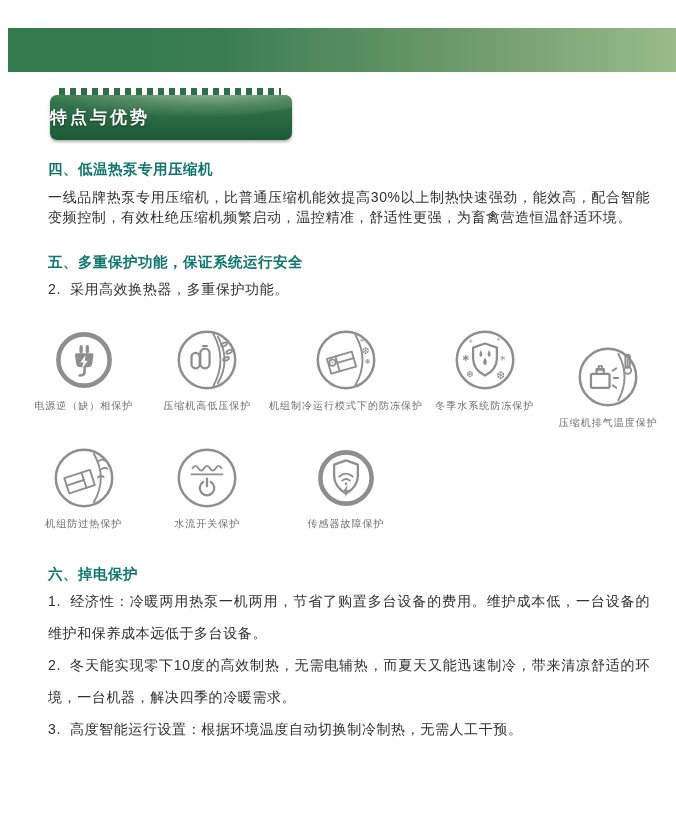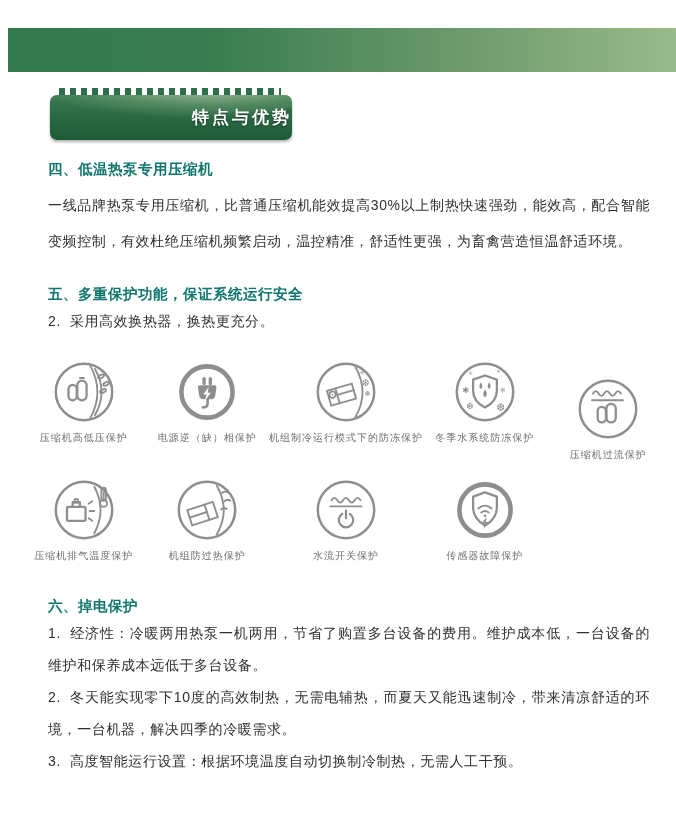--- a/index.html
+++ b/index.html
@@ -24,31 +24,31 @@
     background:linear-gradient(180deg,#3a7b51 0%,#2a6a45 45%,#1d5b37 100%);
     border-radius:7px;box-shadow:0 2px 3px rgba(0,0,0,0.30);
     overflow:hidden;
   }
   .ribbon-body::before{
     content:"";position:absolute;left:-8%;top:-58%;width:118%;height:110%;
     border-radius:50%;
     background:radial-gradient(ellipse at 62% 30%,rgba(195,218,190,0.85) 0%,rgba(125,165,125,0.45) 45%,rgba(125,165,125,0) 72%);
   }
   .ribbon-label{
-    position:absolute;width:100%;top:11px;text-align:right;
+    position:absolute;width:100%;top:11px;text-align:left;
     color:#ffffff;font-size:17px;font-weight:bold;letter-spacing:3px;
     text-shadow:0 1px 2px rgba(0,0,0,0.45);
   }
   
   .content{position:absolute;left:48px;top:158px;width:602px;color:#303030;}
   .sec-heading{
     font-size:14.5px;font-weight:bold;color:#0f766e;margin:0;letter-spacing:0.5px;
     line-height:22px;
   }
-  .body-par{font-size:14px;line-height:36px;text-align:justify;margin:7px 0 0;letter-spacing:0.6px;}
+  .body-par{font-size:14px;line-height:20px;text-align:justify;margin:7px 0 0;letter-spacing:0.6px;}
   .num-item{font-size:14px;line-height:32px;text-align:justify;margin:0;letter-spacing:0.6px;}
   .num-item .num{margin-right:9px;}
   .sec{margin-top:0;}
   .sec + .sec{margin-top:24px;}
   
   .icon-grid{
     display:grid;grid-template-columns:repeat(5,1fr);
     width:648px;margin-left:-26px;margin-top:24px;
   }
   .icon-cell{display:flex;flex-direction:column;align-items:center;}
@@ -79,52 +79,52 @@
 
 <div class="content">
 
   <div class="sec">
     <h2 class="sec-heading">四、低温热泵专用压缩机</h2>
     <p class="body-par">一线品牌热泵专用压缩机，比普通压缩机能效提高30%以上制热快速强劲，能效高，配合智能变频控制，有效杜绝压缩机频繁启动，温控精准，舒适性更强，为畜禽营造恒温舒适环境。</p>
   </div>
 
   <div class="sec">
     <h2 class="sec-heading">五、多重保护功能，保证系统运行安全</h2>
-    <p class="num-item"><span class="num">2.</span><span>采用高效换热器，换热更充分。</span></p>
+    <p class="num-item"><span class="num">2.</span><span>采用高效换热器，多重保护功能。</span></p>
   </div>
 
   <div class="icon-grid">
+
+    <div class="icon-cell">
+      <svg class="ico" viewBox="0 0 60 60">
+        <circle cx="30" cy="30" r="24.8" stroke-width="4.4"></circle>
+        <g class="fillg">
+          <rect x="25.6" y="15.5" width="3.2" height="8" rx="1.6"></rect>
+          <rect x="31.6" y="15.5" width="3.2" height="8" rx="1.6"></rect>
+          <path d="M23.3 23.5 h13.8 a2 2 0 0 1 2 2.3 l-1.1 7.6 a4.2 4.2 0 0 1 -4.1 3.6 h-7.4 a4.2 4.2 0 0 1 -4.1 -3.6 l-1.1 -7.6 a2 2 0 0 1 2 -2.3 z"></path>
+        </g>
+        <path d="M30.6 37 v3.8 q0 4.2 -4.8 4.2" stroke-width="2.5"></path>
+        <path d="M31.6 25.2 l-5.2 7.2 h3.1 l-1.5 6 5.6 -7.6 h-3 z" class="fillw"></path>
+      </svg>
+      <div class="icon-cap">电源逆（缺）相保护</div>
+    </div>
 
     <div class="icon-cell">
       <svg class="ico" viewBox="0 0 60 60">
         <circle cx="30" cy="30" r="27.3" stroke-width="2.4"></circle>
         <rect x="15" y="23" width="8" height="15" rx="4"></rect>
         <rect x="23.5" y="19" width="9" height="19" rx="4.5"></rect>
         <line x1="26" y1="16.5" x2="30" y2="16.5" class="thin"></line>
         <path d="M36 4.5 Q50 30 36 55.5" class="thin"></path>
         <path d="M40.5 7.5 Q53.5 30 40.5 52.5" class="thin"></path>
         <ellipse cx="46.5" cy="15" rx="3" ry="1.5" transform="rotate(-25 46.5 15)" class="thin"></ellipse>
         <ellipse cx="51.5" cy="22" rx="3" ry="1.5" transform="rotate(-25 51.5 22)" class="thin"></ellipse>
         <ellipse cx="48.5" cy="29" rx="3" ry="1.5" transform="rotate(-25 48.5 29)" class="thin"></ellipse>
       </svg>
       <div class="icon-cap">压缩机高低压保护</div>
-    </div>
-
-    <div class="icon-cell">
-      <svg class="ico" viewBox="0 0 60 60">
-        <circle cx="30" cy="30" r="24.8" stroke-width="4.4"></circle>
-        <g class="fillg">
-          <rect x="25.6" y="15.5" width="3.2" height="8" rx="1.6"></rect>
-          <rect x="31.6" y="15.5" width="3.2" height="8" rx="1.6"></rect>
-          <path d="M23.3 23.5 h13.8 a2 2 0 0 1 2 2.3 l-1.1 7.6 a4.2 4.2 0 0 1 -4.1 3.6 h-7.4 a4.2 4.2 0 0 1 -4.1 -3.6 l-1.1 -7.6 a2 2 0 0 1 2 -2.3 z"></path>
-        </g>
-        <path d="M30.6 37 v3.8 q0 4.2 -4.8 4.2" stroke-width="2.5"></path>
-        <path d="M31.6 25.2 l-5.2 7.2 h3.1 l-1.5 6 5.6 -7.6 h-3 z" class="fillw"></path>
-      </svg>
-      <div class="icon-cap">电源逆（缺）相保护</div>
     </div>
 
     <div class="icon-cell">
       <svg class="ico" viewBox="0 0 60 60">
         <circle cx="30" cy="30" r="27.3" stroke-width="2.4"></circle>
         <g transform="rotate(-16 26 32)" class="thin">
           <rect x="13" y="25" width="25" height="15"></rect>
           <line x1="21.5" y1="25" x2="21.5" y2="40"></line>
           <line x1="21.5" y1="31.5" x2="38" y2="31.5"></line>
           <circle cx="17.2" cy="30" r="3.1"></circle>
@@ -149,30 +149,20 @@
         <text x="44" y="31" font-size="8">✳</text>
         <text x="12" y="46" font-size="8">❆</text>
         <text x="41" y="48" font-size="10">❆</text>
         <text x="14" y="14" font-size="5">✳</text>
         <text x="41" y="12" font-size="5">✳</text>
       </svg>
       <div class="icon-cap">冬季水系统防冻保护</div>
     </div>
 
 
-    <div class="icon-cell row2">
-      <svg class="ico" viewBox="0 0 60 60">
-        <circle cx="30" cy="30" r="27.3" stroke-width="2.4"></circle>
-        <path d="M15.5 15 q2.7 -4.5 5.4 0 t5.4 0 t5.4 0 t5.4 0 t5.4 0" class="thin"></path>
-        <line x1="14.5" y1="21.5" x2="44.5" y2="21.5" class="thin"></line>
-        <rect x="20" y="28" width="8" height="15" rx="4"></rect>
-        <rect x="28.5" y="25" width="9" height="18" rx="4.5"></rect>
-      </svg>
-      <div class="icon-cap">压缩机过流保护</div>
-    </div>
 
     <div class="icon-cell row2">
       <svg class="ico" viewBox="0 0 60 60">
         <circle cx="30" cy="30" r="27.3" stroke-width="2.4"></circle>
         <rect x="13.5" y="27" width="18" height="13.5" rx="1.5"></rect>
         <path d="M19 27 v-4.5 h7 v4.5"></path>
         <rect x="21" y="19.5" width="3.2" height="3.2" class="thin"></rect>
         <line x1="34.5" y1="24" x2="38" y2="21.5" class="thin"></line>
         <line x1="35.5" y1="31" x2="40" y2="31" class="thin"></line>
         <line x1="34.5" y1="38" x2="38" y2="40.5" class="thin"></line>

